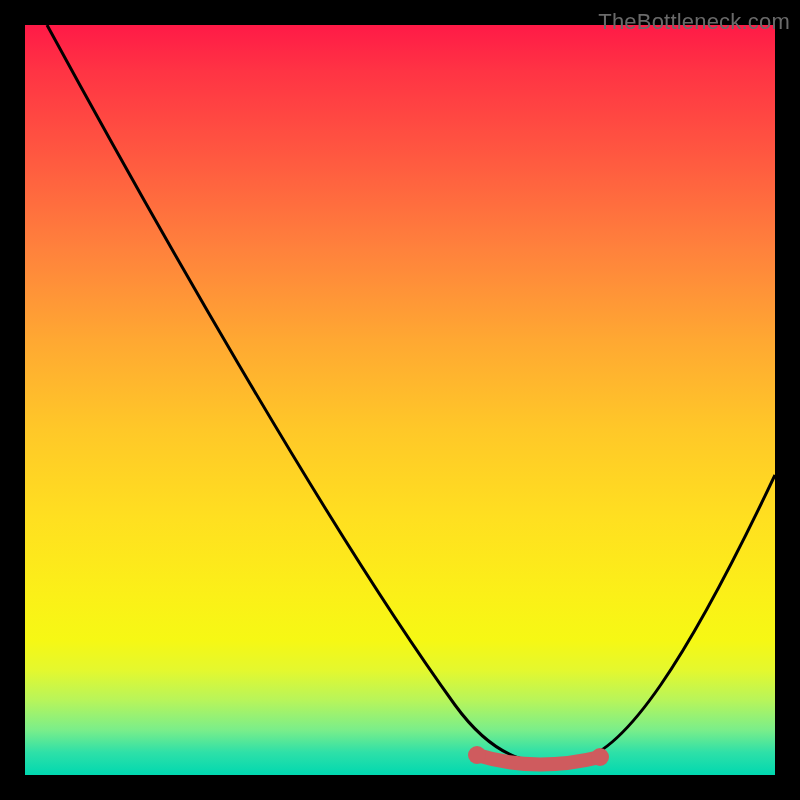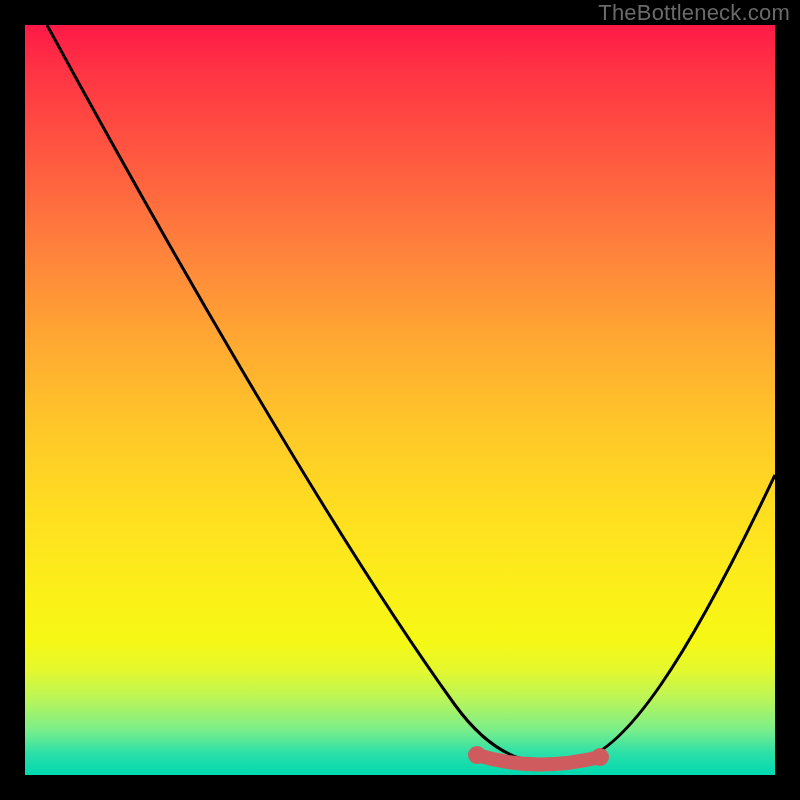--- a/index.html
+++ b/index.html
@@ -28,21 +28,21 @@
       #fbf018 76%,
       #f6f814 82%,
       #e4f82e 86%,
       #b8f55a 90%,
       #7aee8a 94%,
       #2ee0a8 97%,
       #00d8b0 100%);
   }
   .watermark {
     position: absolute;
-    top: 0;
+    top: 9px;
     right: 10px;
     font-family: Arial, Helvetica, sans-serif;
     font-size: 22px;
     color: #6a6a6a;
     letter-spacing: 0.2px;
     font-weight: 500;
   }
   svg.curve {
     position: absolute;
     left: 0;

